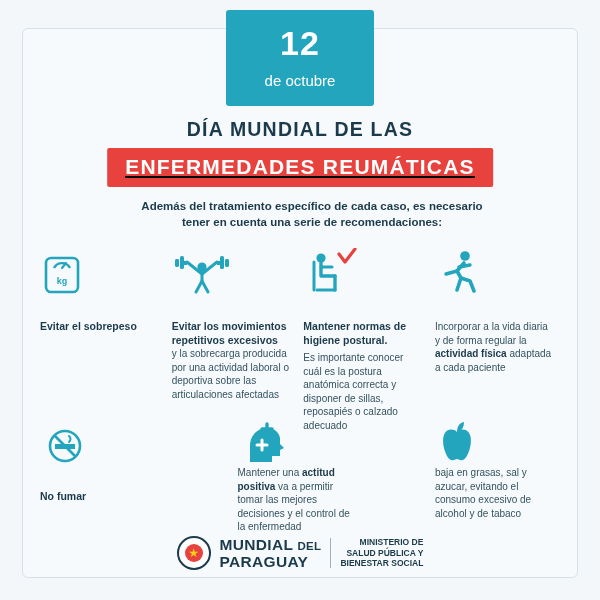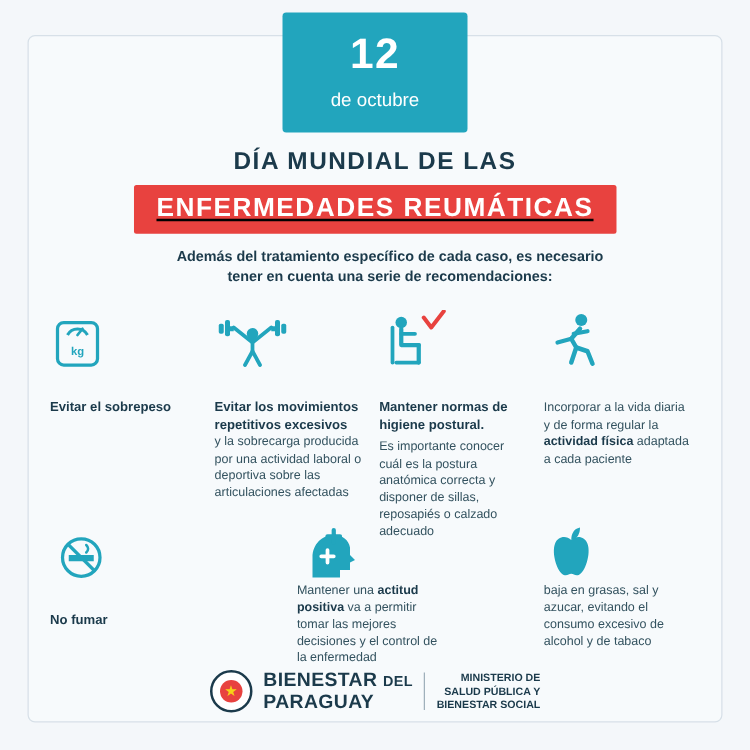--- a/index.html
+++ b/index.html
@@ -324,21 +324,21 @@
     </div>
 
 
   </div>
 
   <div class="footer">
     <div class="seal">
       <span class="seal-star">★</span>
     </div>
     <div class="gov-name">
-      <div><span>BIENESTAR</span> <span class="small">DEL</span></div>
+      <div><span>MUNDIAL</span> <span class="small">DEL</span></div>
       <div>PARAGUAY</div>
     </div>
     <div class="divider"></div>
     <div class="ministry">
       <div>MINISTERIO DE</div>
       <div>SALUD PÚBLICA Y</div>
       <div>BIENESTAR SOCIAL</div>
     </div>
   </div>
 

